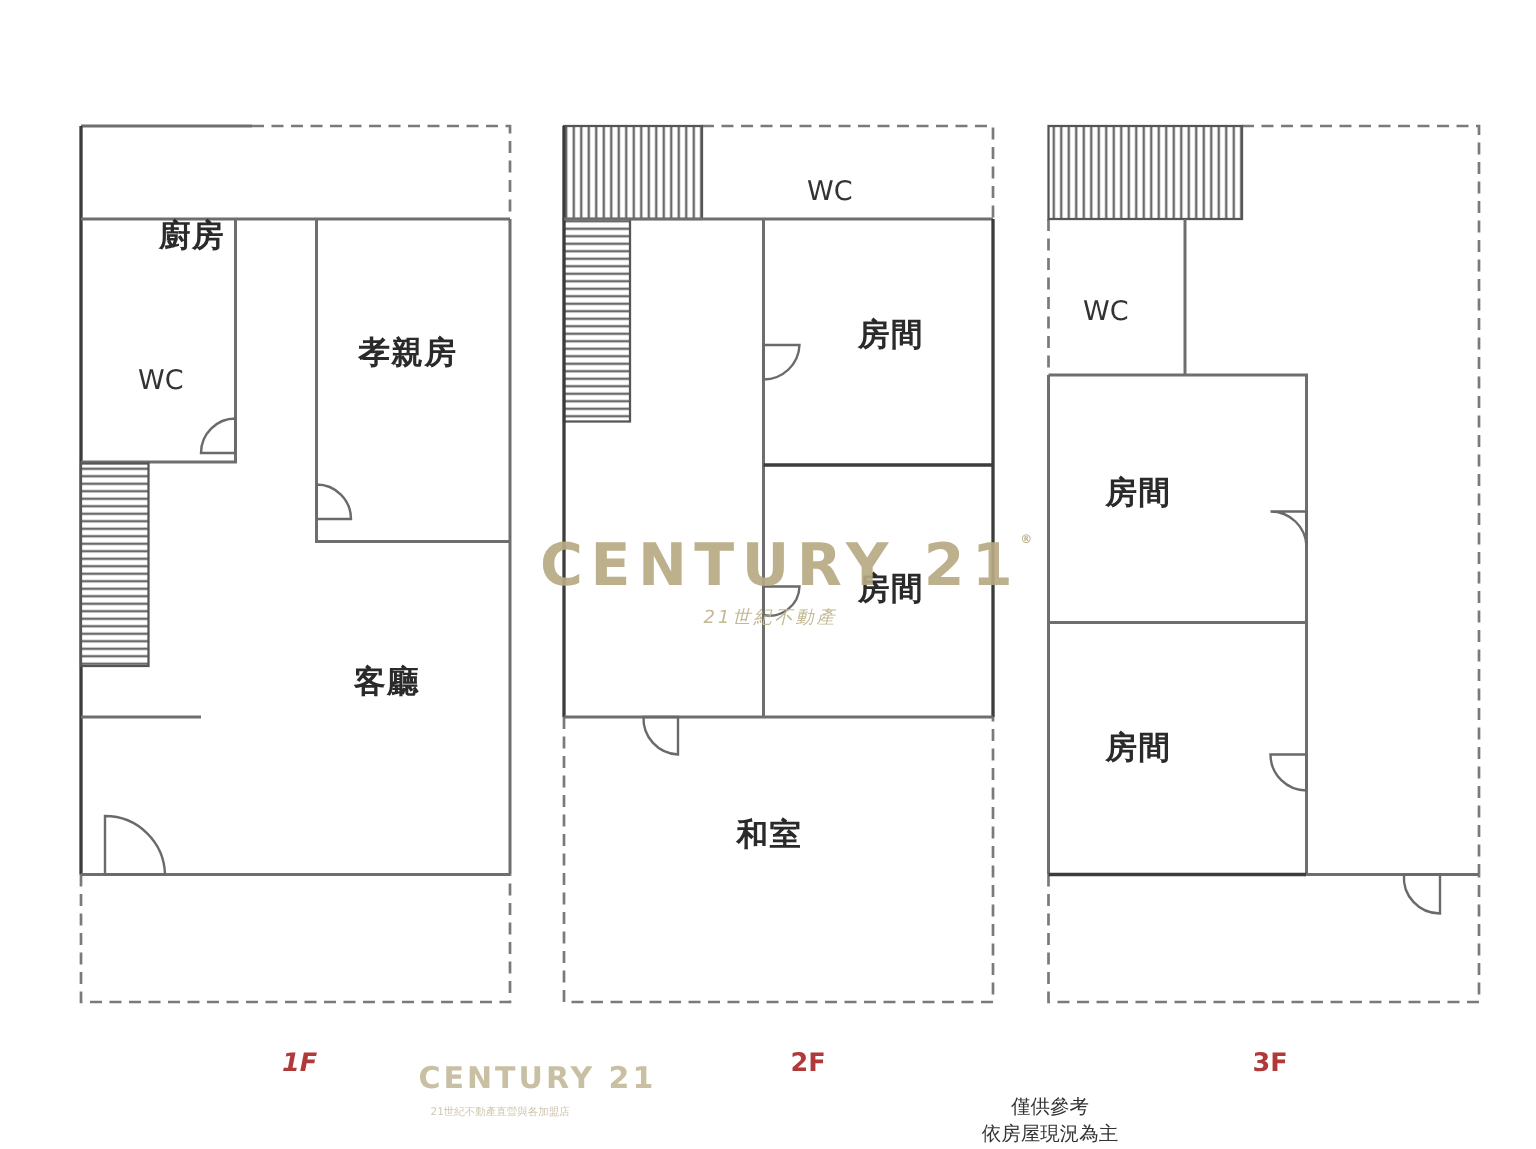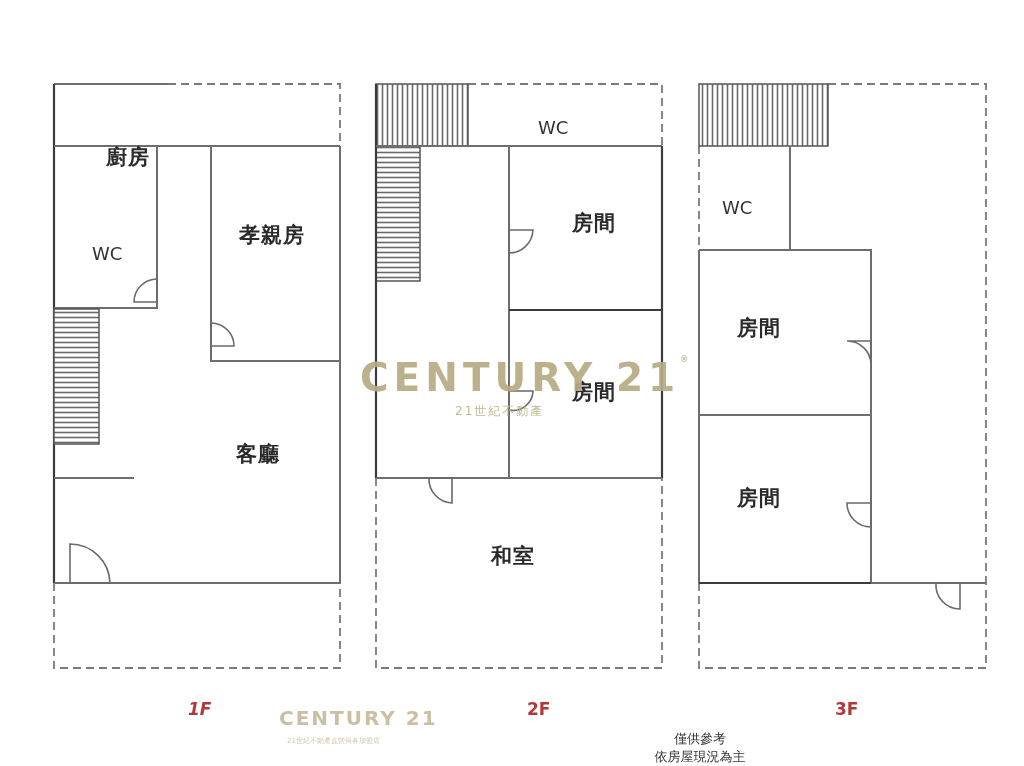--- a/index.html
+++ b/index.html
@@ -117,21 +117,21 @@
 <div class="room-label" style="left:572px; top:378px;">房間</div>
 <div class="room-label" style="left:491px; top:542px;text-align:center;">和室</div>
 
 <div class="room-label wc" style="left:722px; top:179px;">WC</div>
 <div class="room-label" style="left:737px; top:314px;">房間</div>
 <div class="room-label" style="left:737px; top:484px;">房間</div>
 
 <div class="wm-main" style="left:360px; top:355px;">
   <span>CENTURY 21</span><span style="font-size:8px; vertical-align:top;">®</span>
 </div>
-<div class="wm-sub" style="left:455px; top:403px;">21世紀不動產</div>
+<div class="wm-sub" style="left:469px; top:403px;font-style:italic;">21世紀不動產</div>
 
 <div class="floor-label" style="left:188px; top:699px;font-style:italic;">1F</div>
 <div class="floor-label" style="left:527px; top:699px;">2F</div>
 <div class="floor-label" style="left:835px; top:699px;">3F</div>
 
 <div class="logo-main" style="left:279px; top:706px;">CENTURY 21</div>
 <div class="logo-sub" style="left:287px; top:736px;">21世紀不動產直營與各加盟店</div>
 
 <div class="note" style="left:640px; top:706px; width:120px;">
   <div>僅供參考</div>

